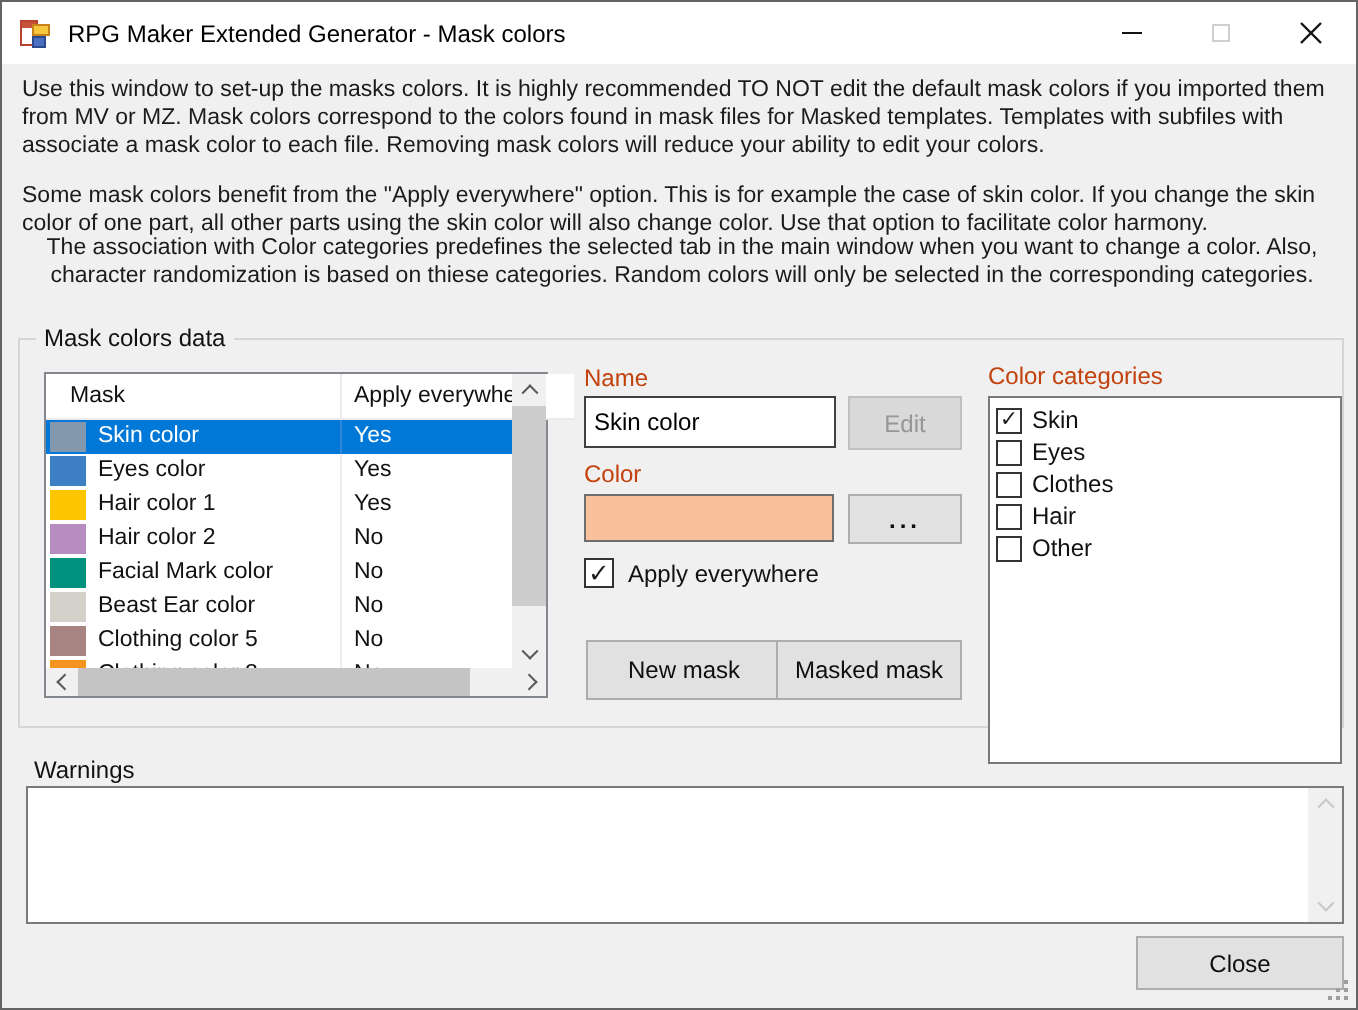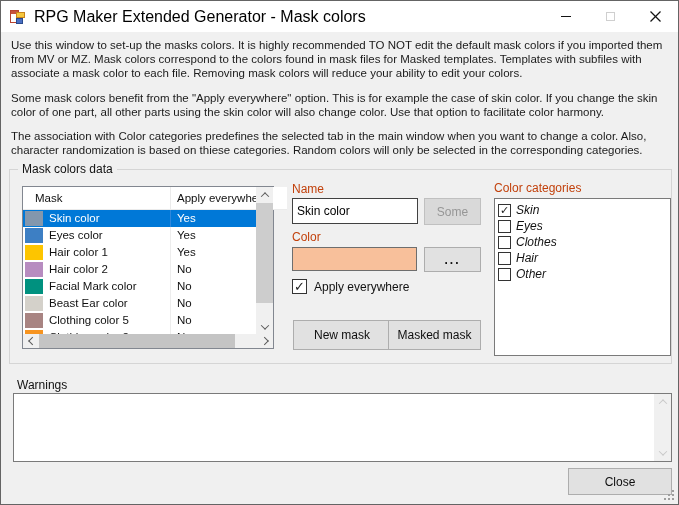--- a/index.html
+++ b/index.html
@@ -5,28 +5,28 @@
   html,body{margin:0;padding:0;background:#cfcfcf;}
   *{box-sizing:border-box;font-family:"Liberation Sans","DejaVu Sans",sans-serif;}
   #window{position:relative;width:679px;height:505px;background:#f0f0f0;border:1px solid #646464;overflow:hidden;}
   
   .titlebar{position:absolute;top:0;left:0;right:0;height:31px;background:#ffffff;display:flex;align-items:center;}
   .app-icon{position:relative;width:16px;height:16px;margin:0 8px 0 9px;flex:none;}
   .app-icon .ic-red{position:absolute;left:0;top:1px;width:9px;height:13px;background:#fff;border:1px solid #b8432f;}
   .app-icon .ic-red::before{content:"";position:absolute;left:0;top:0;width:7px;height:3px;background:#c7523c;}
   .app-icon .ic-yellow{position:absolute;left:6px;top:3px;width:9px;height:6px;background:#f5c73d;border:1px solid #c8821c;}
   .app-icon .ic-blue{position:absolute;left:6px;top:9px;width:7px;height:6px;background:#4a6fc3;border:1px solid #2a4a8c;}
-  .title-text{font-size:16px;color:#000;white-space:nowrap;}
+  .title-text{font-size:12px;color:#000;white-space:nowrap;}
   .tb-btns{margin-left:auto;display:flex;height:31px;}
   .tb-btn{width:45px;height:31px;display:flex;align-items:center;justify-content:center;cursor:default;}
   .min-glyph{display:block;width:10px;height:1px;background:#131313;}
   .max-glyph{display:block;width:9px;height:9px;border:1px solid #cfcfcf;background:#fff;}
   
   .para{position:absolute;left:10px;width:660px;margin:0;font-size:11.5px;line-height:14px;color:#1b1b1b;}
-  #p1{top:37px;} #p2{top:90px;} #p3{top:128px;}
+  #p1{top:37px;} #p2{top:90px;} #p3{top:116px;text-align:center;}
   
   .groupbox{position:absolute;left:8px;top:168px;width:663px;height:195px;border:1px solid #d5d5d5;}
   .gb-label{position:absolute;top:-8px;left:8px;background:#f0f0f0;padding:0 4px;font-size:12px;color:#121212;line-height:14px;}
   
   .lv{position:absolute;left:12px;top:16px;width:252px;height:163px;background:#fff;border:1px solid #828790;}
   .lv-header{position:absolute;left:0;top:0;height:23px;width:264px;display:grid;grid-template-columns:147px 86px;background:#fff;border-bottom:1px solid #ebebeb;}
   .hcell{font-size:11.5px;color:#111;line-height:22px;white-space:nowrap;overflow:hidden;}
   .hcell.c1{padding-left:12px;}
   .hcell.c2{padding-left:6px;border-left:1px solid #ebebeb;}
   .lv-body{position:absolute;left:0;top:23px;width:233px;height:125px;overflow:hidden;}
@@ -63,21 +63,21 @@
   #dots-btn{position:absolute;left:414px;top:77px;width:57px;height:25px;font-weight:bold;letter-spacing:2px;font-size:12px;}
   .cb{display:inline-flex;align-items:center;justify-content:center;width:15px;height:15px;background:#fff;border:1px solid #333;flex:none;}
   .cb::after{content:"";font-size:13px;line-height:13px;color:#1c1c1c;}
   .cb.checked::after{content:"\2713";}
   #apply-cb-row{position:absolute;left:282px;top:109px;display:flex;align-items:center;gap:7px;}
   #apply-cb-row .cb-label{font-size:12px;color:#121212;}
   #newmask-btn{position:absolute;left:283px;top:150px;width:98px;height:30px;}
   #removemask-btn{position:absolute;left:378px;top:150px;width:93px;height:30px;}
   
   #cat-label{left:484px;top:11px;}
-  .cat-list{position:absolute;left:484px;top:28px;width:177px;height:158px;background:#fff;border:1px solid #7a7a7a;padding:3px 0 0 3px;font-style:italic;}
+  .cat-list{position:absolute;left:484px;top:28px;width:177px;height:184px;background:#fff;border:1px solid #7a7a7a;padding:3px 0 0 3px;}
   .cat-item{display:flex;align-items:center;height:16px;margin-bottom:0px;}
   .cat-item .cb{width:13px;height:13px;}
   .cat-item .cb::after{font-size:11px;line-height:11px;}
   .cat-item .cat-label{font-size:12px;color:#121212;margin-left:5px;}
   
   #warnings-label{position:absolute;left:16px;top:377px;font-size:12px;color:#121212;}
   .warn-box{position:absolute;left:12px;top:392px;width:659px;height:69px;background:#fff;border:1px solid #7a7a7a;}
   .warn-vscroll{position:absolute;top:0;right:0;bottom:0;width:17px;background:#f0f0f0;}
   .warn-vscroll .sb-up{position:absolute;top:0;left:0;width:17px;height:16px;display:flex;align-items:center;justify-content:center;}
   .warn-vscroll .sb-dn{position:absolute;bottom:0;left:0;width:17px;height:16px;display:flex;align-items:center;justify-content:center;}
@@ -184,21 +184,21 @@
           </div>
         <div class="sb-thumb"></div>
         <div class="sb-right">
             <i class="chev right"></i>
           </div>
       </div>
     </div>
 
     <span class="fld-label" id="name-label">Name</span>
     <input class="textbox" value="Skin color" style="">
-    <div class="btn disabled" id="edit-btn">Some</div>
+    <div class="btn disabled" id="edit-btn">Edit</div>
 
     <span class="fld-label" id="color-label">Color</span>
     <div class="color-swatch" style="background: rgb(248, 192, 155);"></div>
     <div class="btn" id="dots-btn">...</div>
 
     <div id="apply-cb-row">
       <span class="cb checked" id="apply-cb-box"></span>
       <span class="cb-label">Apply everywhere</span>
     </div>
 

